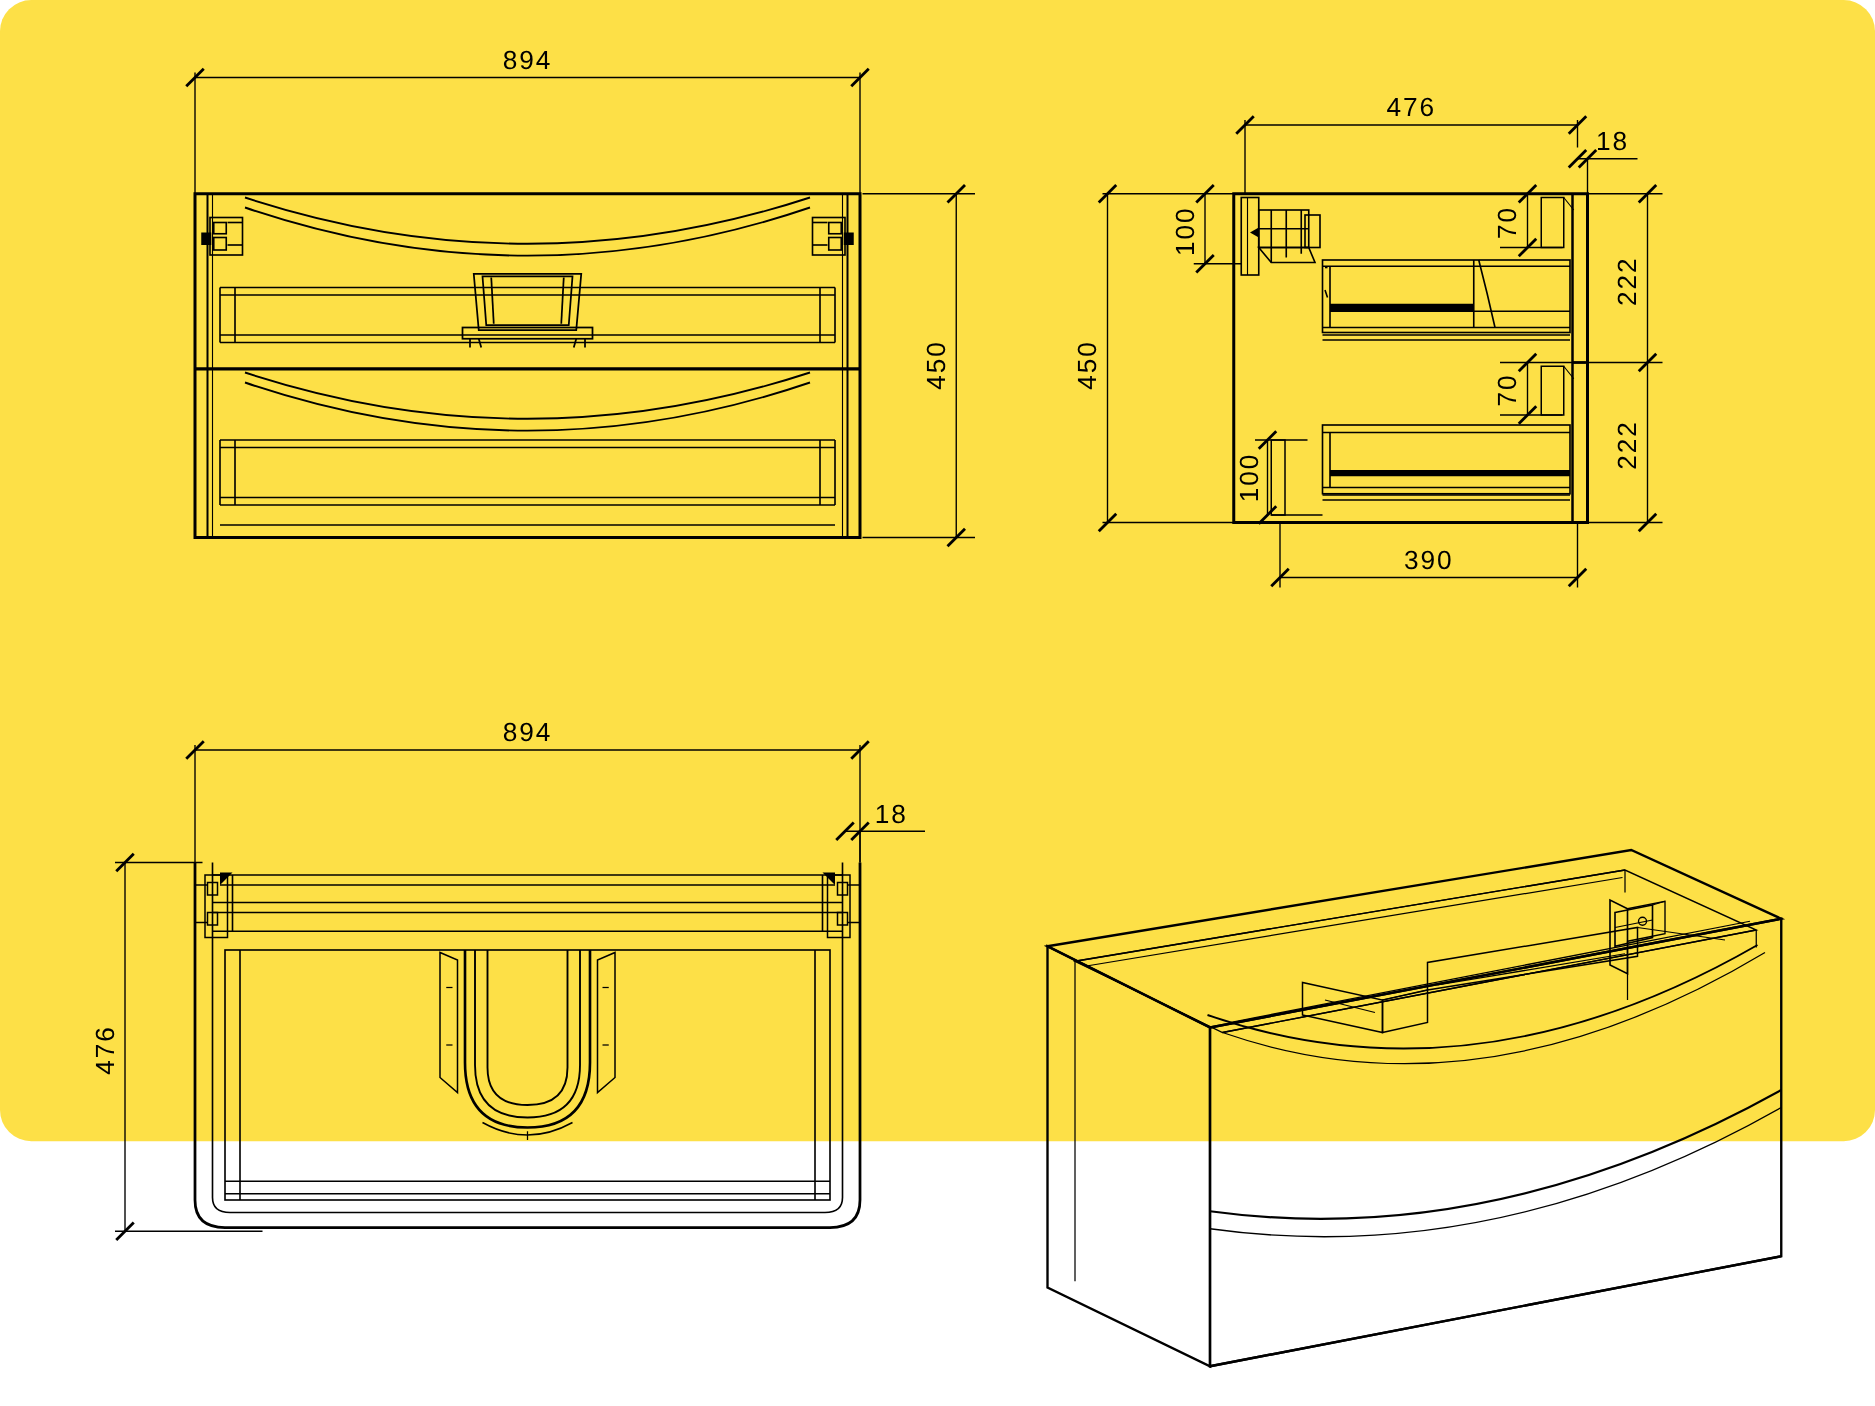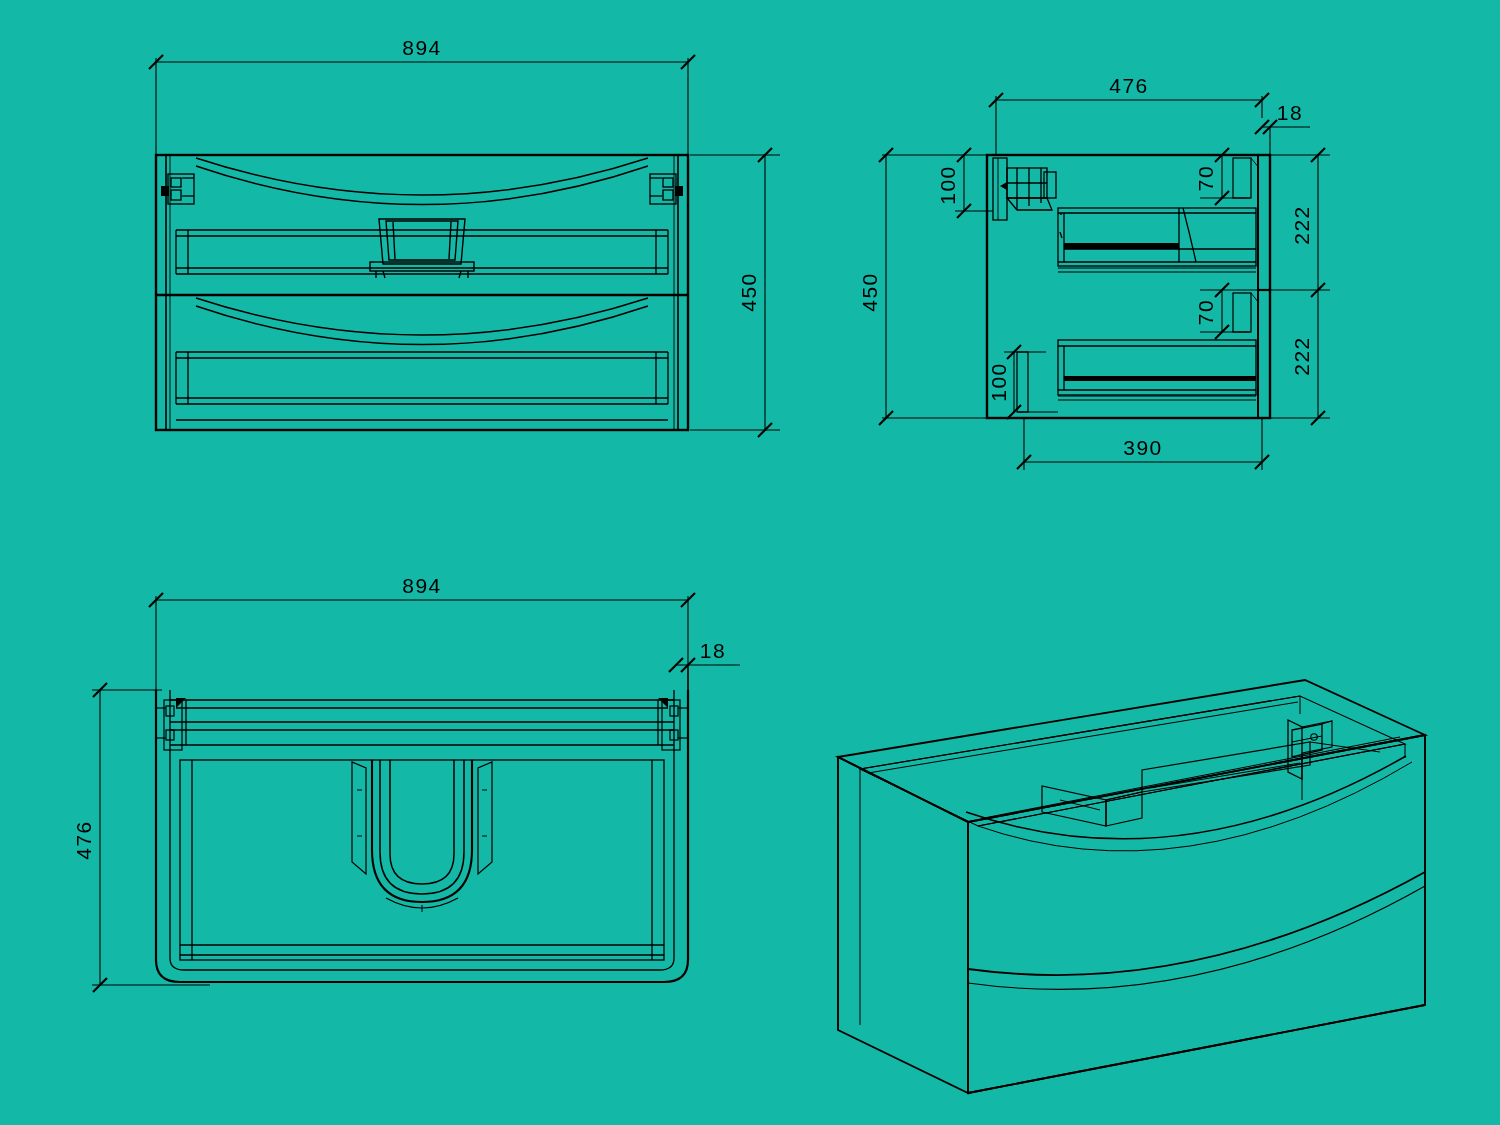--- a/index.html
+++ b/index.html
@@ -1,18 +1,18 @@
 <!DOCTYPE html>
 <html><head>
 <meta charset="utf-8">
 <style>
   html,body{margin:0;padding:0;background:#ffffff;}
   body{width:1500px;height:1125px;overflow:hidden;
        font-family:"Liberation Sans", sans-serif;}
-  #sheet{position:relative;width:1500px;height:1125px;background:#14b8a6;}
+  #sheet{position:relative;width:1500px;height:913px;background:#fde047;border-radius:25px;}
   svg.layer{position:absolute;left:0;top:0;width:1500px;height:1125px;}
   .dimtxt{font-family:"Liberation Sans", sans-serif;font-size:21px;fill:#000;
           letter-spacing:1.5px;}
 </style>
 </head>
 <body>
 
 <div id="sheet">
 
   <svg class="layer" viewBox="0 0 1500 1125" shape-rendering="geometricPrecision">

